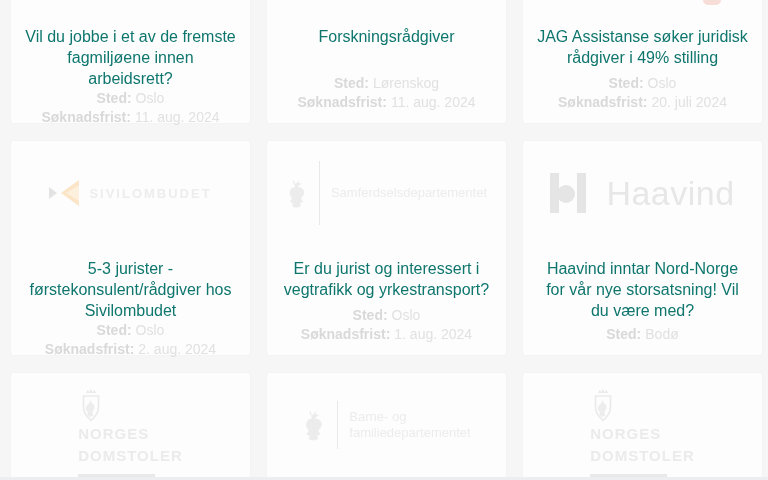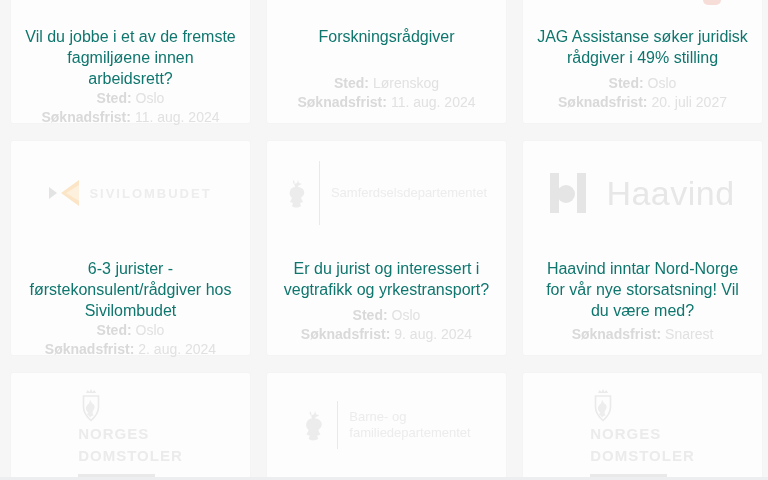--- a/index.html
+++ b/index.html
@@ -77,73 +77,73 @@
     </div>
   </article>
 
   <article class="card" style="left:522px;top:-92px;">
     <div class="logo-area">
       <div class="jag-fragment"></div>
     </div>
     <div class="card-title">JAG Assistanse søker juridisk rådgiver i 49% stilling</div>
     <div class="meta">
       <p><strong>Sted:</strong><span>Oslo</span></p>
-      <p><strong>Søknadsfrist:</strong><span>20. juli 2027</span></p>
+      <p><strong>Søknadsfrist:</strong><span>20. juli 2024</span></p>
     </div>
   </article>
 
   <article class="card" style="left:10px;top:140px;">
     <div class="logo-area">
       <div class="siv-logo">
         <svg width="30" height="26" viewBox="0 0 30 26">
           <polygon points="0,7 8,13 0,19" fill="#e3e3e3"></polygon>
           <polygon points="30,0 12,13 30,26" fill="#fbe5c6"></polygon>
           <polygon points="30,5 17,13 30,21" fill="#fdf0dc"></polygon>
         </svg>
         <span class="siv-text">SIVILOMBUDET</span>
       </div>
     </div>
-    <div class="card-title">6-3 jurister - førstekonsulent/rådgiver hos Sivilombudet</div>
+    <div class="card-title">5-3 jurister - førstekonsulent/rådgiver hos Sivilombudet</div>
     <div class="meta">
       <p><strong>Sted:</strong><span>Oslo</span></p>
       <p><strong>Søknadsfrist:</strong><span>2. aug. 2024</span></p>
     </div>
   </article>
 
   <article class="card" style="left:266px;top:140px;">
     <div class="logo-area">
       <div class="dept-logo">
         <svg width="22" height="30" viewBox="0 0 22 30">
           <path d="M7 2c2 1 2 3 1 4l3-1 1-3 1 3 3 1c-2 1-4 1-4 3 2 0 5 1 6 4 1 3-1 5-3 7l2 4-3 1 1 3c-3 2-7 2-9 0l1-3-3-1 2-4c-2-2-3-4-2-7 1-3 3-4 5-4 0-2-1-3-2-4z" fill="#ececec"></path>
         </svg>
         <div class="dept-divider tall"></div>
         <div class="dept-name">Samferdselsdepartementet</div>
       </div>
     </div>
     <div class="card-title">Er du jurist og interessert i vegtrafikk og yrkestransport?</div>
     <div class="meta">
       <p><strong>Sted:</strong><span>Oslo</span></p>
-      <p><strong>Søknadsfrist:</strong><span>9. aug. 2024</span></p>
+      <p><strong>Søknadsfrist:</strong><span>1. aug. 2024</span></p>
     </div>
   </article>
 
   <article class="card" style="left:522px;top:140px;justify-content:space-between;">
     <div class="logo-area">
       <div class="haavind-logo">
         <svg width="36" height="40" viewBox="0 0 36 40">
           <rect x="0" y="0" width="9" height="40" fill="#e5e5e5"></rect>
           <rect x="27" y="0" width="9" height="40" fill="#e5e5e5"></rect>
           <circle cx="16" cy="21" r="9" fill="#e5e5e5"></circle>
         </svg>
         <span class="haavind-text">Haavind</span>
       </div>
     </div>
     <div class="card-title">Haavind inntar Nord-Norge for vår nye storsatsning! Vil du være med?</div>
     <div class="meta">
-      <p><strong>Søknadsfrist:</strong><span>Snarest</span></p>
+      <p><strong>Sted:</strong><span>Bodø</span></p>
     </div>
   </article>
 
   <article class="card" style="left:10px;top:372px;">
     <div class="domstoler-logo">
       <svg width="26" height="34" viewBox="0 0 26 34">
         <path d="M8 4l1.5-3 2 2L13 0l1.5 3 2-2L18 4z" fill="#eaeaea"></path>
         <path d="M5.5 7h15v11c0 6.5-3.5 10-7.5 13.5C9 28 5.5 24.5 5.5 18z" fill="none" stroke="#eaeaea" stroke-width="1.6"></path>
         <path d="M12 11c1.5 1 1 2.5 2.5 3.5 1.5 1 2.5 2.5 2 4.5-.5 2-2 3-2 5l1 2.5-2 .5-1.5 1.5-1.5-2-1.5-.5 1-2.5c-1.5-1.5-2.5-3-2-5s1.5-3 3-4z" fill="#ededed"></path>
       </svg>

